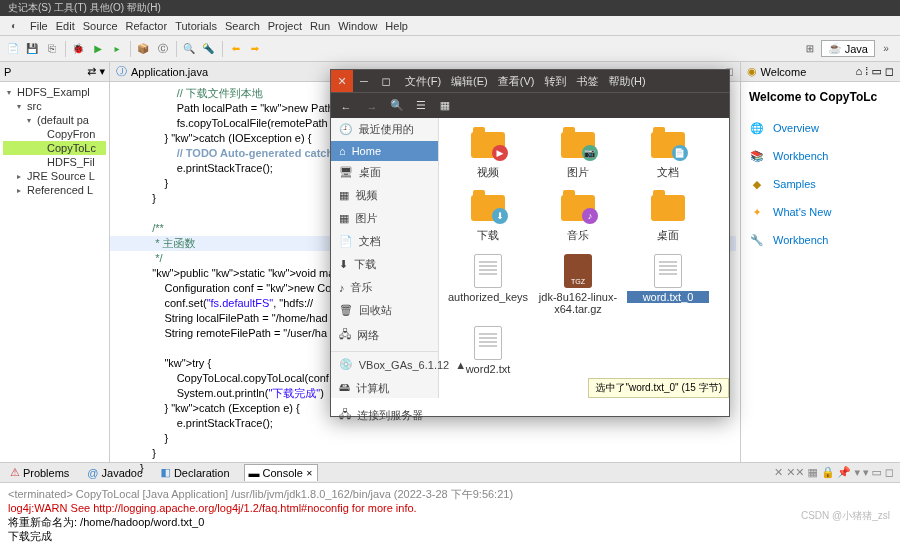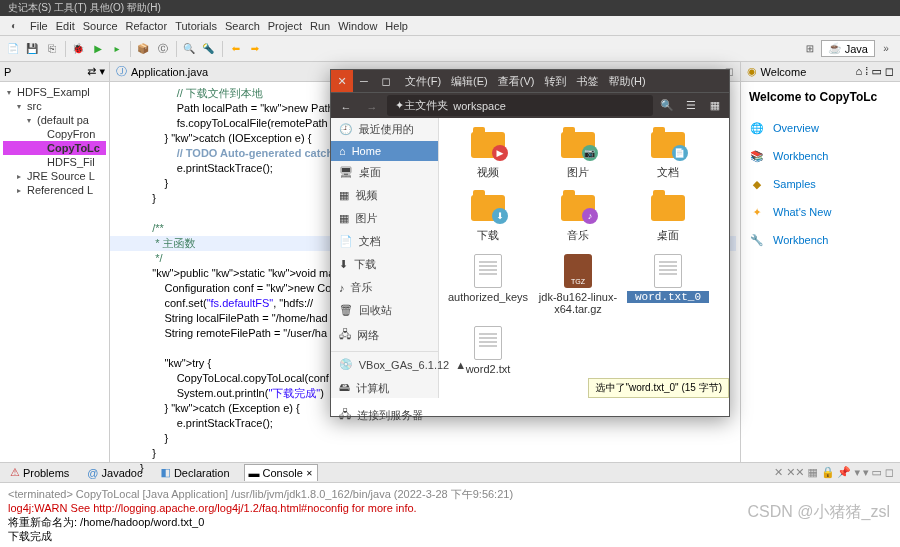--- a/index.html
+++ b/index.html
@@ -10,21 +10,21 @@
 .toolbar{background:#f0f0f0;height:26px;border-bottom:1px solid #ccc;display:flex;align-items:center;padding:0 6px;gap:3px;}
 .tb-ic{width:16px;height:16px;display:inline-flex;align-items:center;justify-content:center;font-size:10px;color:#555;}
 .tb-sep{width:1px;height:16px;background:#ccc;margin:0 2px;}
 .persp{position:absolute;right:6px;display:flex;gap:3px;align-items:center;}
 .persp-btn{border:1px solid #aaa;padding:1px 6px;background:#fff;display:flex;align-items:center;gap:3px;font-size:10px;}
 .main{display:flex;height:400px;}
 .le{width:110px;background:#fff;border-right:1px solid #ccc;}
 .le-tab{background:#eaeaea;height:20px;border-bottom:1px solid #ccc;font-size:10px;padding:2px 4px;display:flex;align-items:center;gap:3px;}
 .tree{padding:3px;font-size:10px;color:#333;}
 .tree-item{padding:1px 0;display:flex;align-items:center;gap:2px;white-space:nowrap;overflow:hidden;}
-.tree-item.sel{background:#d946ef;font-weight:bold;}
+.tree-item.sel{background:#bef264;}
 .ti1{padding-left:4px;}.ti2{padding-left:14px;}.ti3{padding-left:24px;}.ti4{padding-left:34px;}
 .arr{font-size:8px;color:#666;width:8px;}
 .ed{flex:1;background:#fff;position:relative;}
 .ed-tab{background:#eaeaea;height:20px;border-bottom:1px solid #ccc;display:flex;align-items:center;padding:0 6px;gap:4px;font-size:10px;}
 .ed-ic{font-size:10px;color:#888;margin-left:auto;display:flex;gap:4px;}
 .code{padding:4px 4px 4px 30px;font-family:Consolas,monospace;font-size:11px;line-height:15px;color:#000;white-space:pre;position:relative;}
 .cm{color:#3f7f5f;margin-top:11px;}.st{color:#2a00ff;}.todo{color:#7f9fbf;font-weight:bold;}
 .code .hl{background:#e8f0fe;display:block;margin-left:-30px;padding-left:30px;}
 .ri{width:160px;background:#fff;border-left:1px solid #ccc;}
 .ri-tab{background:#eaeaea;height:20px;border-bottom:1px solid #ccc;padding:2px 6px;display:flex;align-items:center;gap:4px;font-size:10px;}
@@ -51,30 +51,30 @@
 .fm-nav{color:#ddd;width:22px;text-align:center;}
 .fm-bc{background:#2f2a2a;color:#ddd;padding:3px 8px;border-radius:3px;font-size:10px;display:flex;align-items:center;gap:5px;flex:1;}
 .fm-ricon{color:#ddd;width:20px;text-align:center;}
 .fm-body{display:flex;height:280px;}
 .fm-side{width:108px;background:#f5f5f5;border-right:1px solid #ddd;font-size:11px;}
 .fm-side-item{padding:4px 8px;display:flex;align-items:center;gap:6px;color:#444;}
 .fm-side-item.act{background:#5a8fc8;color:#fff;}
 .fm-side-sep{height:1px;background:#ddd;margin:2px 0;}
 .fm-files{flex:1;padding:6px;display:flex;flex-wrap:wrap;align-content:flex-start;gap:4px;position:relative;}
 .fm-file{width:86px;text-align:center;padding:3px 2px;font-size:10px;color:#333;}
-.fm-file.sel .fm-flab{background:#4a7ab0;color:#fff;padding:0 8px;font-family:Liberation Mono, monospace;}
+.fm-file.sel .fm-flab{background:#4a7ab0;color:#fff;padding:0 8px;}
 .fm-fic{width:40px;height:36px;margin:0 auto 2px;display:flex;align-items:center;justify-content:center;}
 .fm-folder{width:34px;height:26px;background:#f5a623;border-radius:3px;position:relative;}
 .fm-folder::before{content:"";position:absolute;top:-5px;left:2px;width:12px;height:6px;background:#f5a623;border-radius:2px 2px 0 0;}
 .fm-folder .ov{position:absolute;bottom:-3px;right:-3px;width:16px;height:16px;border-radius:50%;display:flex;align-items:center;justify-content:center;font-size:9px;color:#fff;}
 .fm-doc{width:28px;height:34px;background:#fff;border:1px solid #bbb;position:relative;border-radius:2px;}
 .fm-doc::before{content:"";position:absolute;top:6px;left:4px;right:4px;height:2px;background:#ccc;box-shadow:0 4px 0 #ccc,0 8px 0 #ccc,0 12px 0 #ccc;}
 .fm-tgz{width:28px;height:34px;background:#8b4a2b;border-radius:3px;position:relative;color:#fff;font-size:7px;display:flex;align-items:flex-end;justify-content:center;padding-bottom:3px;}
 .fm-status{position:absolute;bottom:0;right:0;background:#ffffe0;border:1px solid #cc9;padding:2px 6px;font-size:10px;}
-.watermark{position:absolute;bottom:24px;right:10px;color:#bbb;font-size:16px;font-weight:300;}
+.watermark{position:absolute;bottom:24px;right:10px;color:#bbb;font-size:10px;font-weight:300;}
 </style>
 </head>
 <body>
 
 <div class="linux-title">史记本(S) 工具(T) 具他(O) 帮助(H)</div>
 
 <div class="eclipse-menu">
   <span class="tb-ic">◐</span>
   <span>File</span>
   <span>Edit</span>
@@ -260,24 +260,20 @@
       <span>编辑(E)</span>
       <span>查看(V)</span>
       <span>转到</span>
       <span>书签</span>
       <span>帮助(H)</span>
     </div>
   </div>
   <div class="fm-tool">
     <span class="fm-nav">←</span>
     <span class="fm-nav" style="opacity:.4">→</span>
-    <div class="fm-bc">
-      <span>✦主文件夹</span>
-      <span>workspace</span>
-    </div>
     <span class="fm-ricon">🔍</span>
     <span class="fm-ricon">☰</span>
     <span class="fm-ricon">▦</span>
   </div>
   <div class="fm-body">
     <div class="fm-side" id="fmside">
         <div class="fm-side-item">
           <span>🕘</span>
           <span style="flex:1">最近使用的</span>
         </div>

